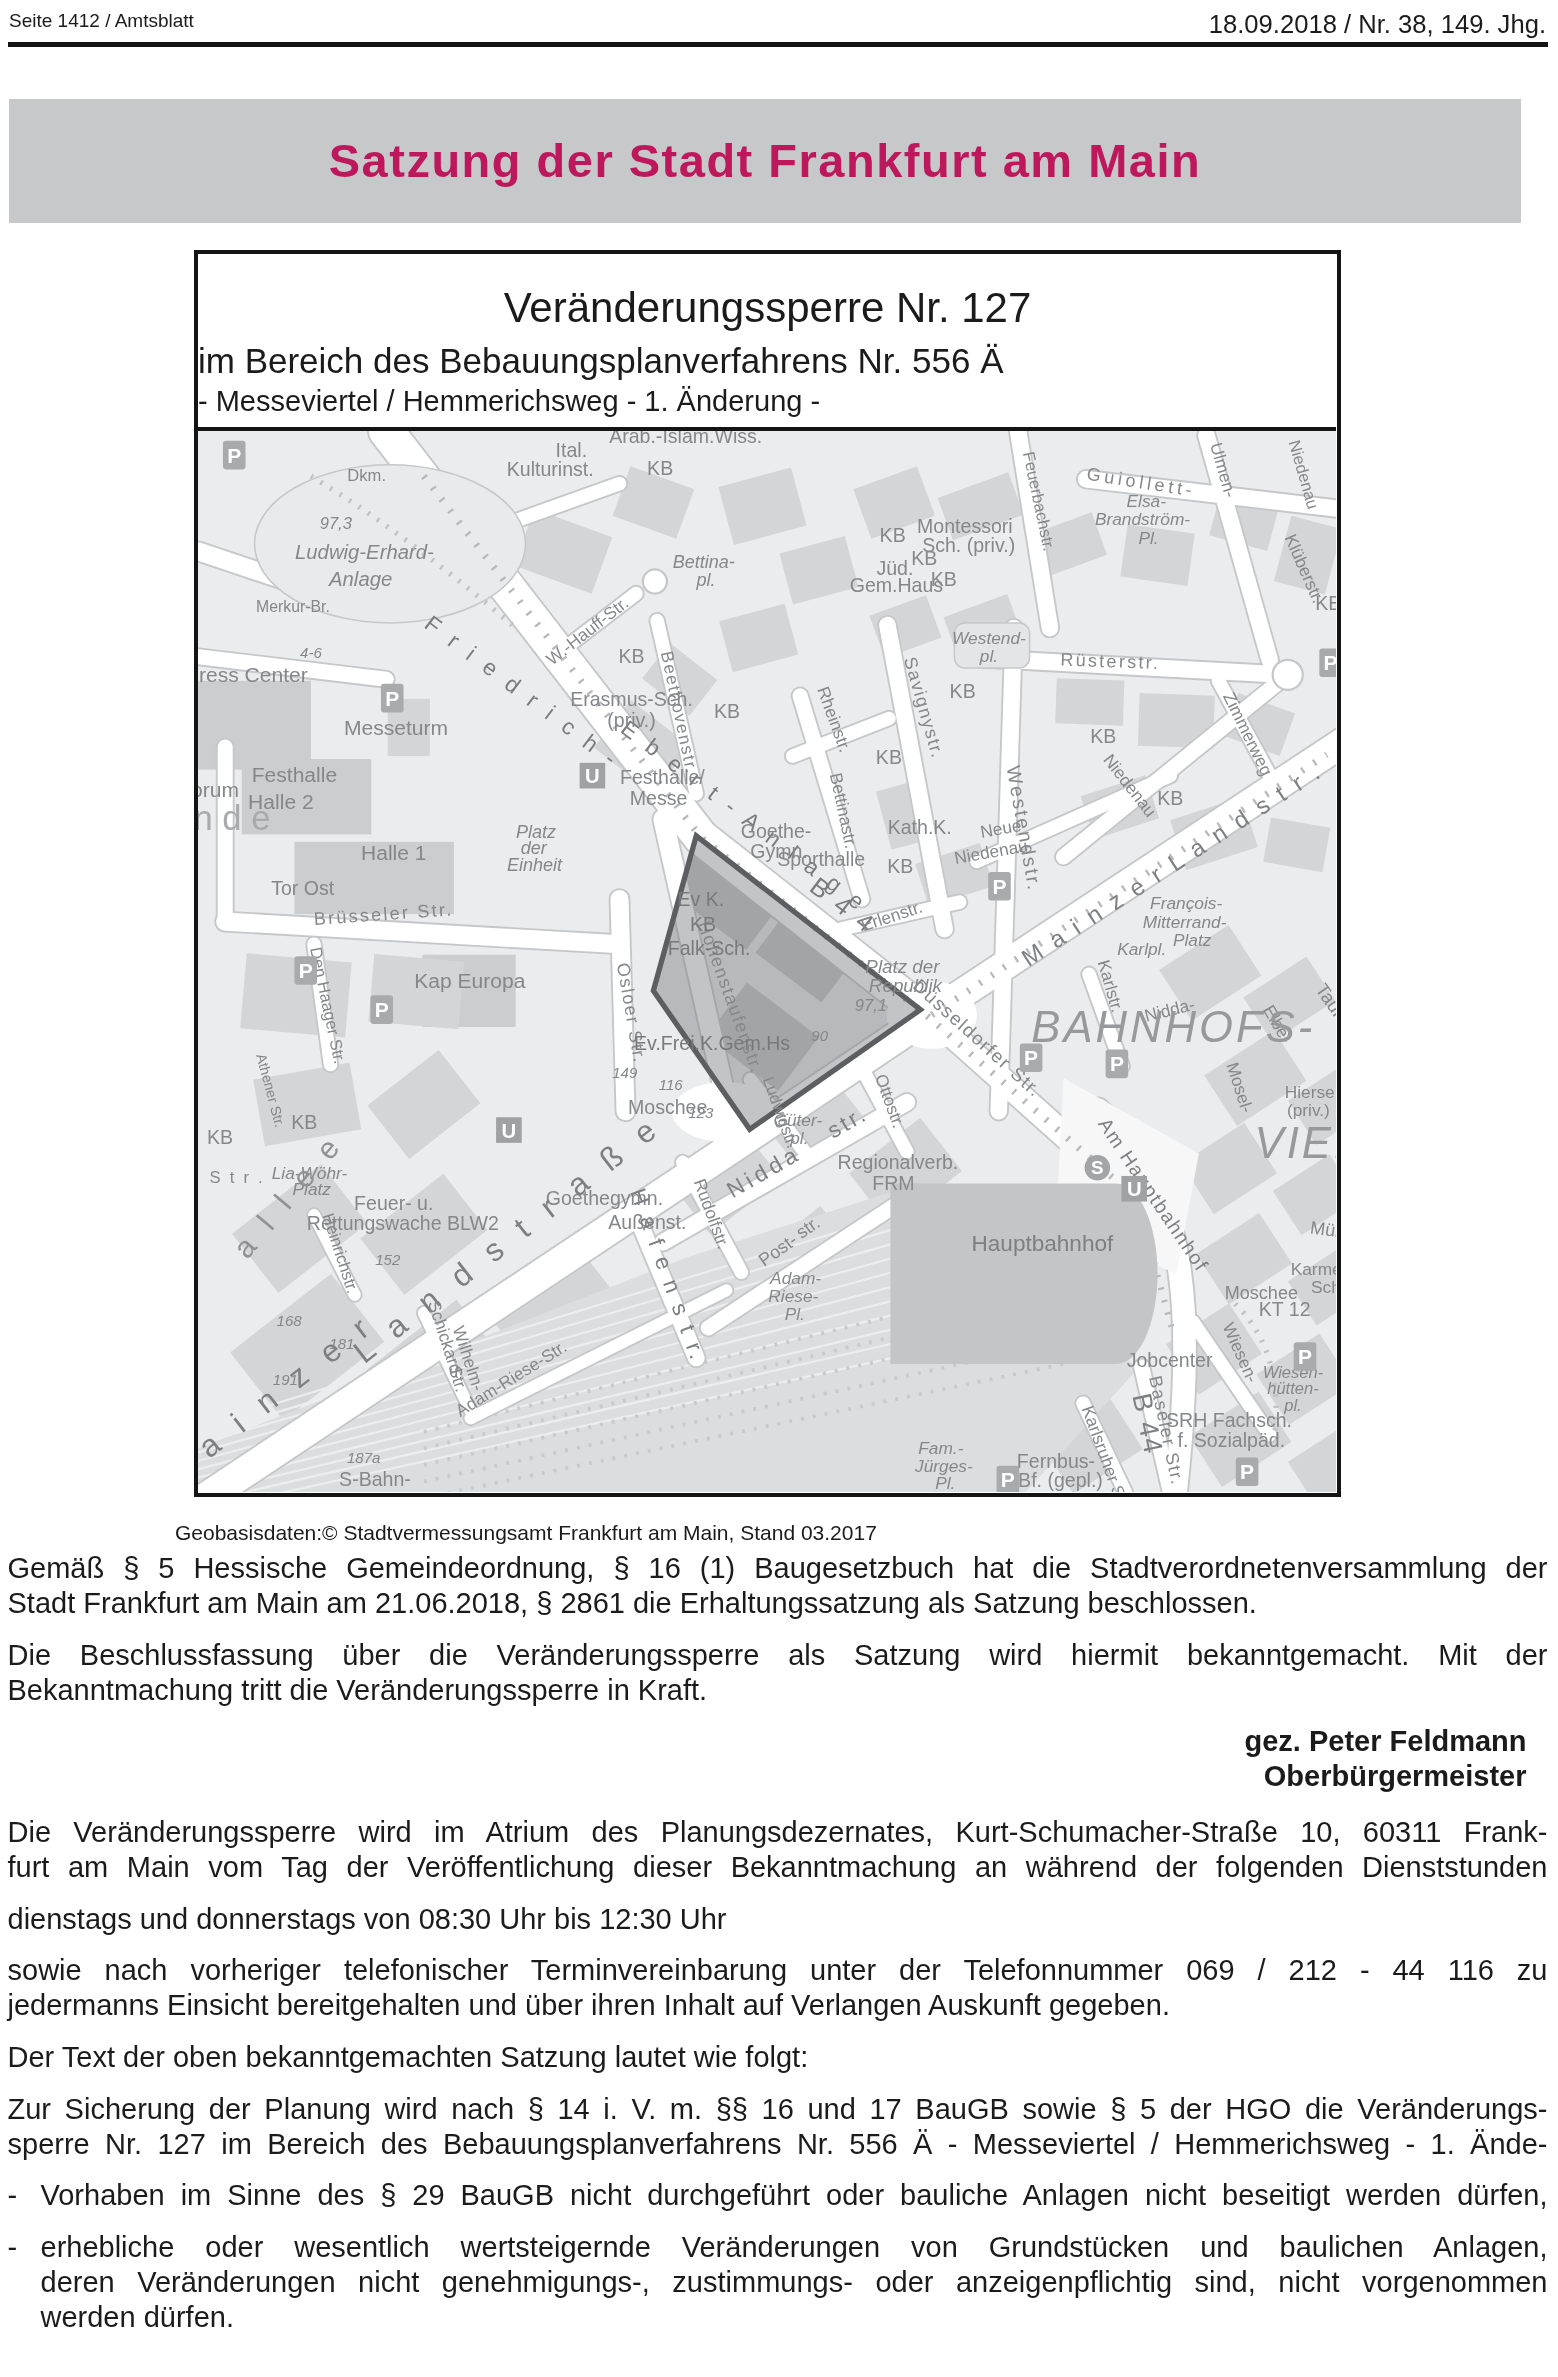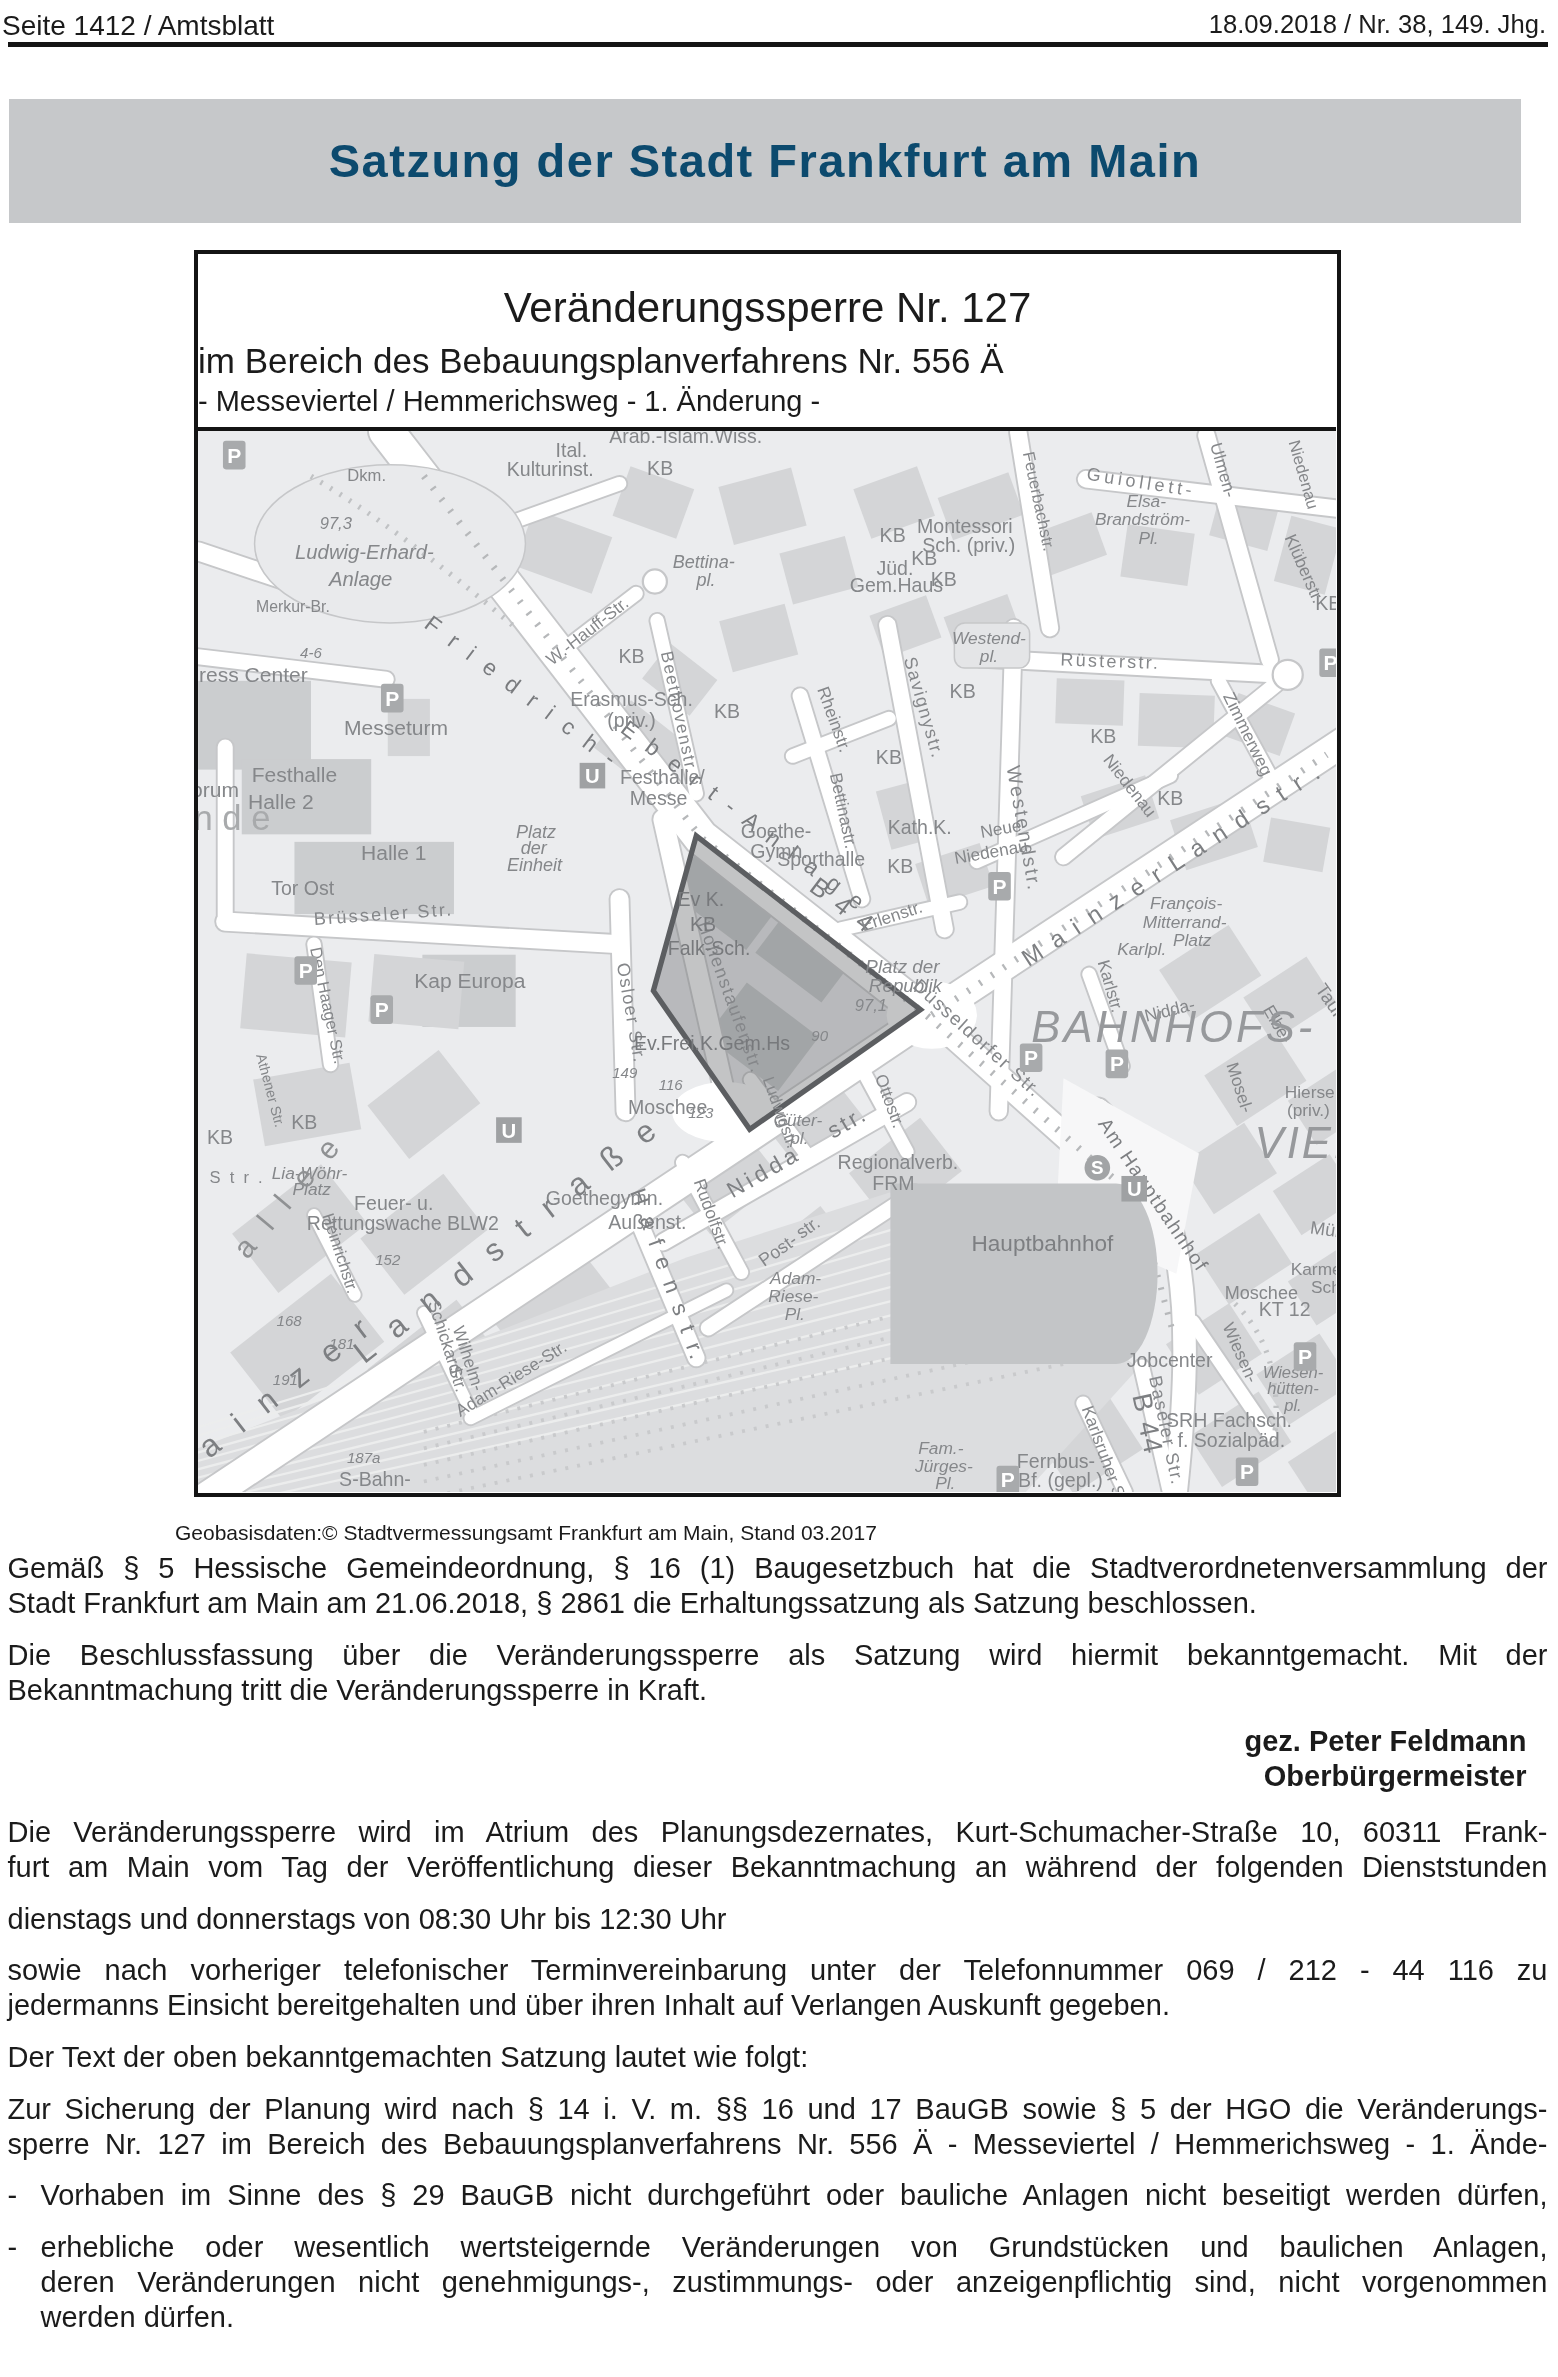--- a/index.html
+++ b/index.html
@@ -1,22 +1,22 @@
 <!DOCTYPE html>
 <html style="font-size:12px"><head>
 <meta charset="utf-8">
 <style>
   html,body{margin:0;padding:0;background:#e8e8e8}
   .page{position:relative;width:1558px;height:2377px;background:#ffffff;
         font-family:"Liberation Sans",sans-serif;color:#1b1b1b;overflow:hidden;margin:0 auto}
-  .hdr-left{position:absolute;left:2px;top:9.8px;font-size:28px}
+  .hdr-left{position:absolute;left:9px;top:9.8px;font-size:19px}
   .hdr-right{position:absolute;right:12px;top:9.8px;font-size:25.6px}
   .hdr-rule{position:absolute;left:7.5px;top:42px;width:1540px;height:4.5px;background:#141414}
   .banner{position:absolute;left:9px;top:99px;width:1512px;height:124px;background:#c6c8ca}
-  .banner-title{margin:0;text-align:center;line-height:124px;font-size:47px;font-weight:bold;letter-spacing:1.5px;color:#0c4a6e}
+  .banner-title{margin:0;text-align:center;line-height:124px;font-size:47px;font-weight:bold;letter-spacing:1.5px;color:#be185d}
   .nbox{position:absolute;left:194px;top:250px;width:1147px;height:1247px;
         border:4.5px solid #141414;box-sizing:border-box;background:#fff}
   .nbox-titles{position:relative;height:173px}
   .nb-t1{position:absolute;top:30px;width:100%;text-align:center;font-size:42px}
   .nb-t2{position:absolute;top:87px;width:100%;font-size:35px}
   .nb-t3{position:absolute;top:131px;width:100%;text-align:left;font-size:29px}
   .mapwrap{position:absolute;left:0;top:173px;width:1138px;height:1061px;border-top:4.5px solid #141414;
            overflow:hidden;background:#f0f1f2}
   .mapwrap svg{display:block}
   .caption{position:absolute;left:175px;top:1521px;font-size:21px;color:#1b1b1b}

